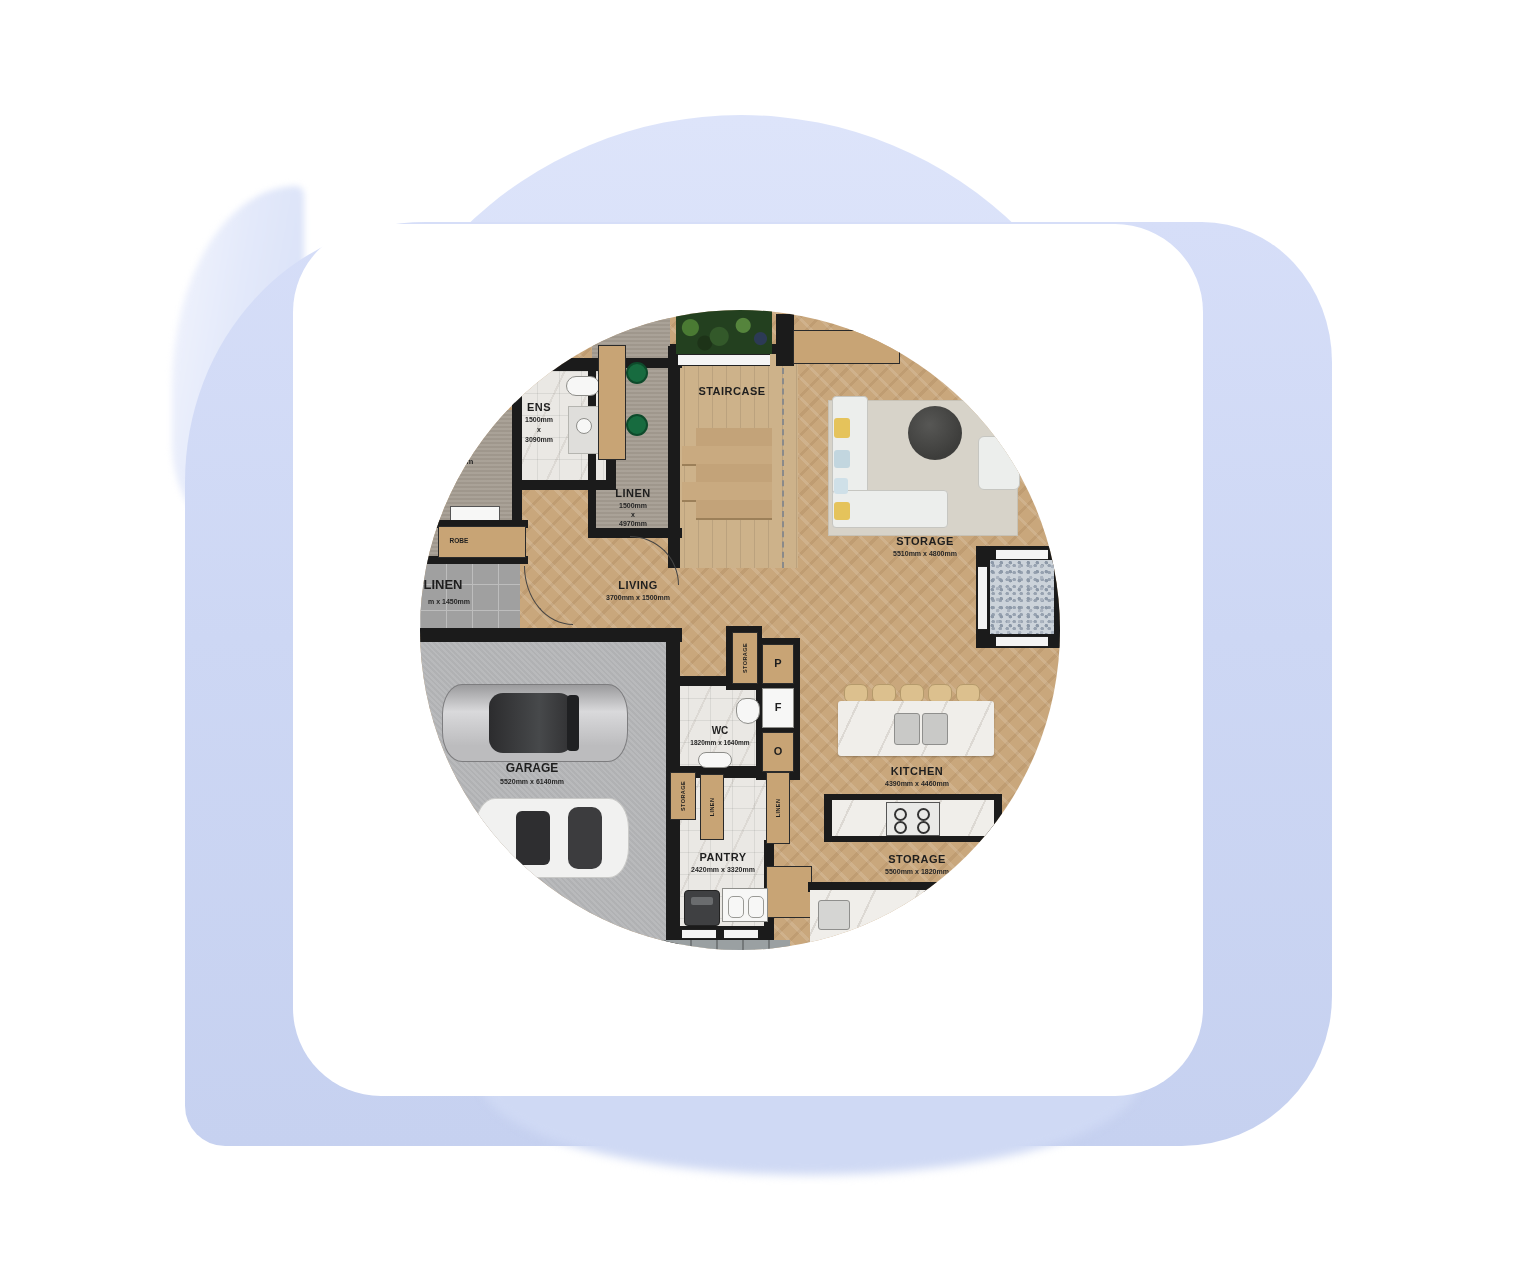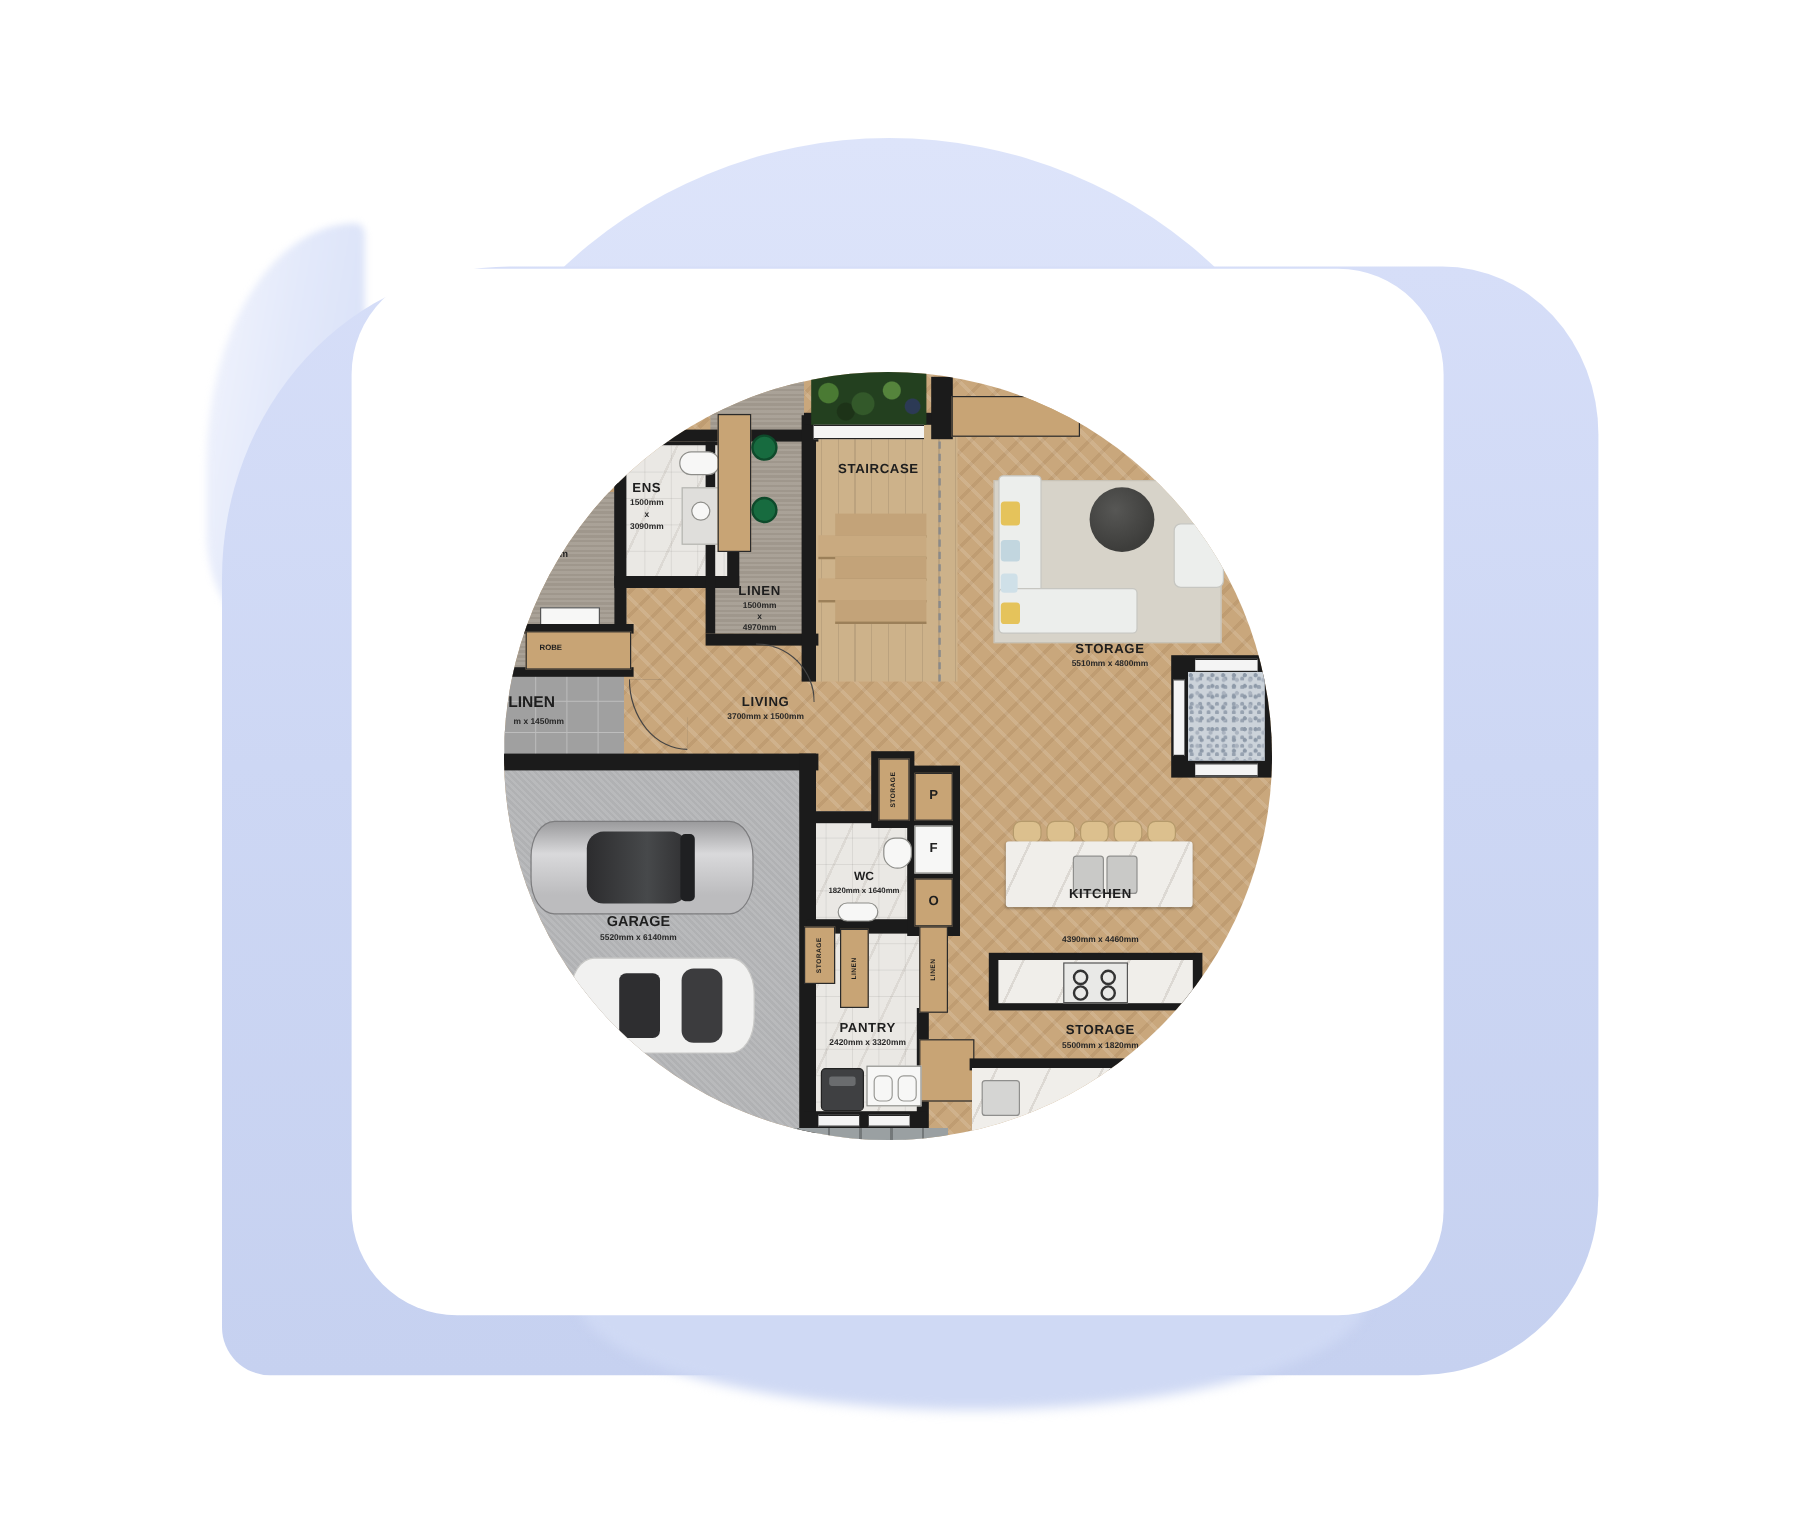--- a/index.html
+++ b/index.html
@@ -202,21 +202,21 @@
       </div>
 
     <div class="ab" style="left:424px;top:374px;width:22px;height:17px;border-radius:7px;background:#dcc08e;border:1px solid #b59a6b"></div>
     <div class="ab" style="left:452px;top:374px;width:22px;height:17px;border-radius:7px;background:#dcc08e;border:1px solid #b59a6b"></div>
     <div class="ab" style="left:480px;top:374px;width:22px;height:17px;border-radius:7px;background:#dcc08e;border:1px solid #b59a6b"></div>
     <div class="ab" style="left:508px;top:374px;width:22px;height:17px;border-radius:7px;background:#dcc08e;border:1px solid #b59a6b"></div>
     <div class="ab" style="left:536px;top:374px;width:22px;height:17px;border-radius:7px;background:#dcc08e;border:1px solid #b59a6b"></div>
     <div class="ab marble2" style="left:418px;top:391px;width:156px;height:55px;border-radius:3px;box-shadow:0 1px 2px rgba(0,0,0,.25)"></div>
     <div class="ab" style="left:474px;top:403px;width:24px;height:30px;background:#c9c9c7;border:1px solid #8f8f8d;border-radius:3px"></div>
     <div class="ab" style="left:502px;top:403px;width:24px;height:30px;background:#c9c9c7;border:1px solid #8f8f8d;border-radius:3px"></div>
-    <div class="ab lbl name" style="left:452px;top:430px;width:90px">KITCHEN</div>
+    <div class="ab lbl name" style="left:452px;top:456px;width:90px">KITCHEN</div>
     <div class="ab dim" style="left:442px;top:470px;width:110px">4390mm x 4460mm</div>
     <div class="ab wall" style="left:404px;top:484px;width:178px;height:48px"></div>
     <div class="ab marble2" style="left:412px;top:490px;width:162px;height:36px"></div>
     <div class="ab" style="left:466px;top:492px;width:52px;height:32px;background:#e9e9e7;border:1px solid #555">
       <div style="position:absolute;left:7px;top:5px;width:9px;height:9px;border-radius:50%;border:2px solid #333"></div>
       <div style="position:absolute;left:30px;top:5px;width:9px;height:9px;border-radius:50%;border:2px solid #333"></div>
       <div style="position:absolute;left:7px;top:18px;width:9px;height:9px;border-radius:50%;border:2px solid #333"></div>
       <div style="position:absolute;left:30px;top:18px;width:9px;height:9px;border-radius:50%;border:2px solid #333"></div>
     </div>
     <div class="ab lbl name" style="left:452px;top:544px;width:90px">STORAGE</div>

